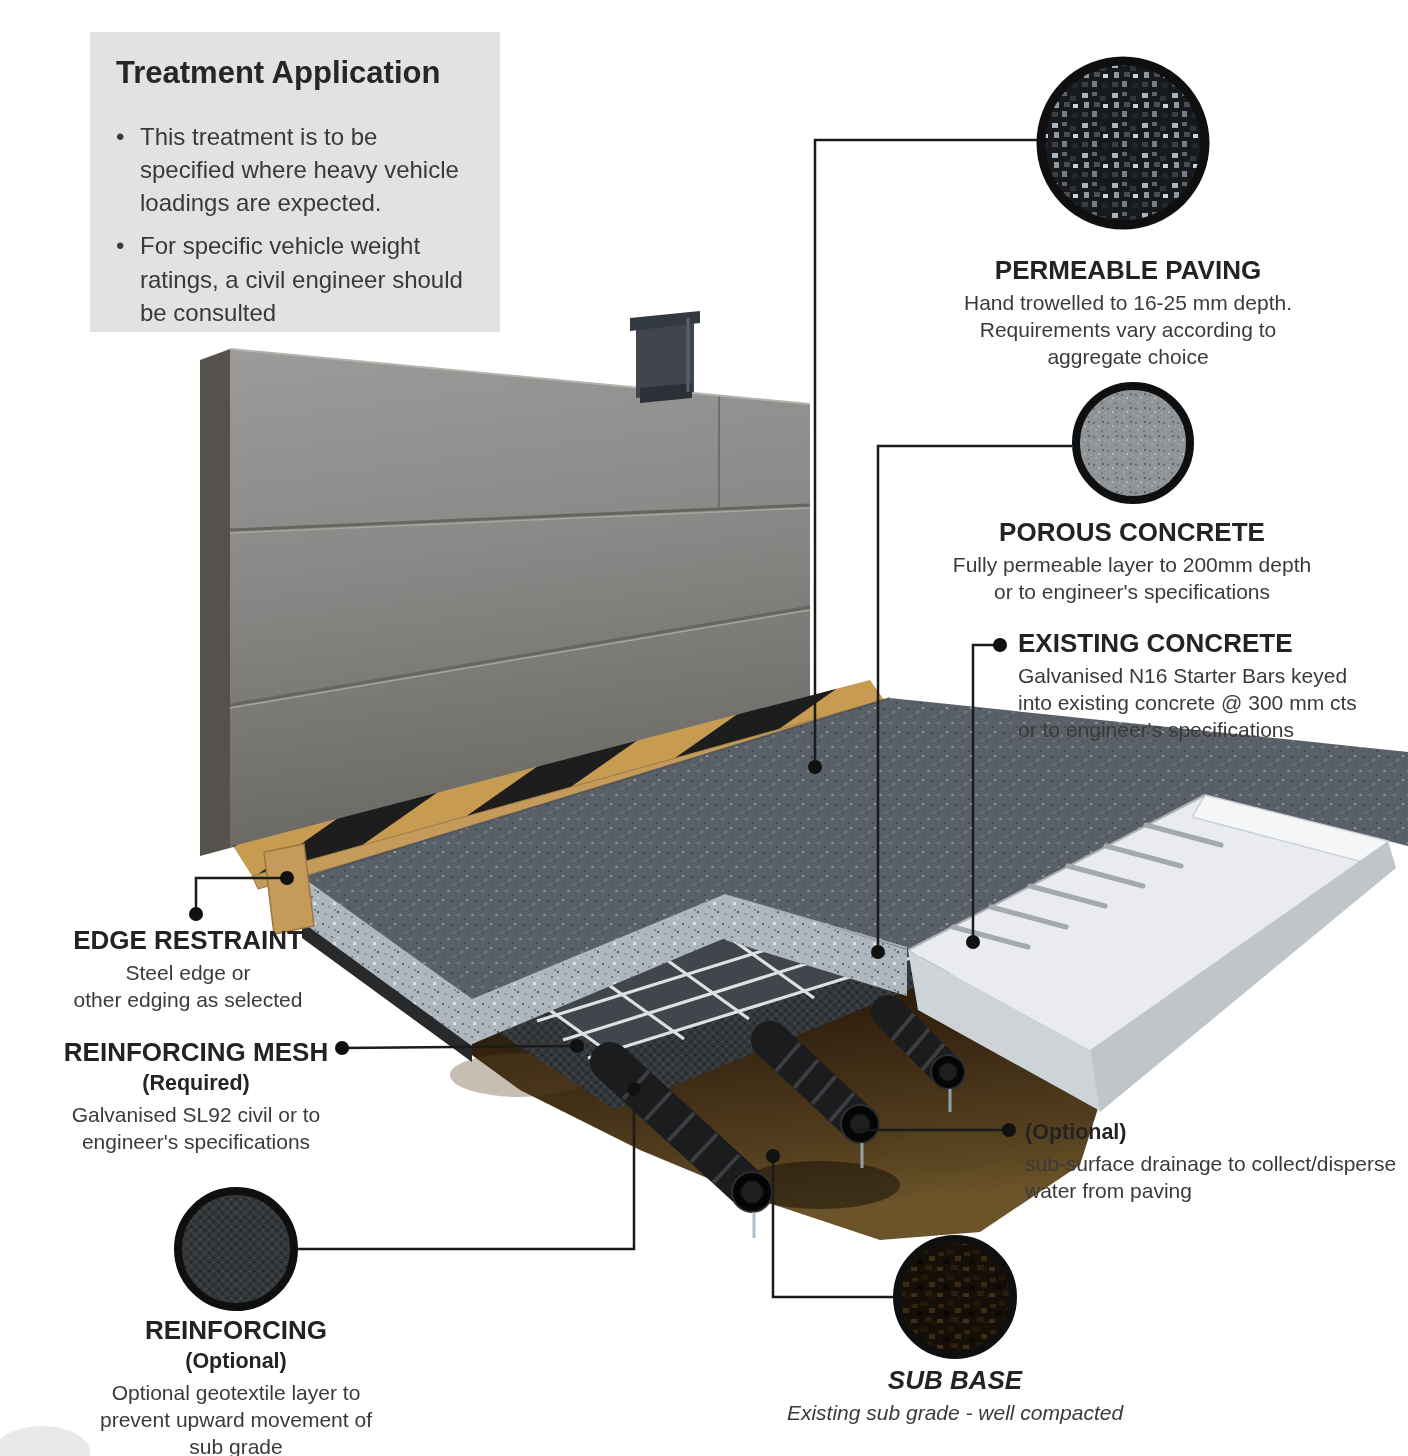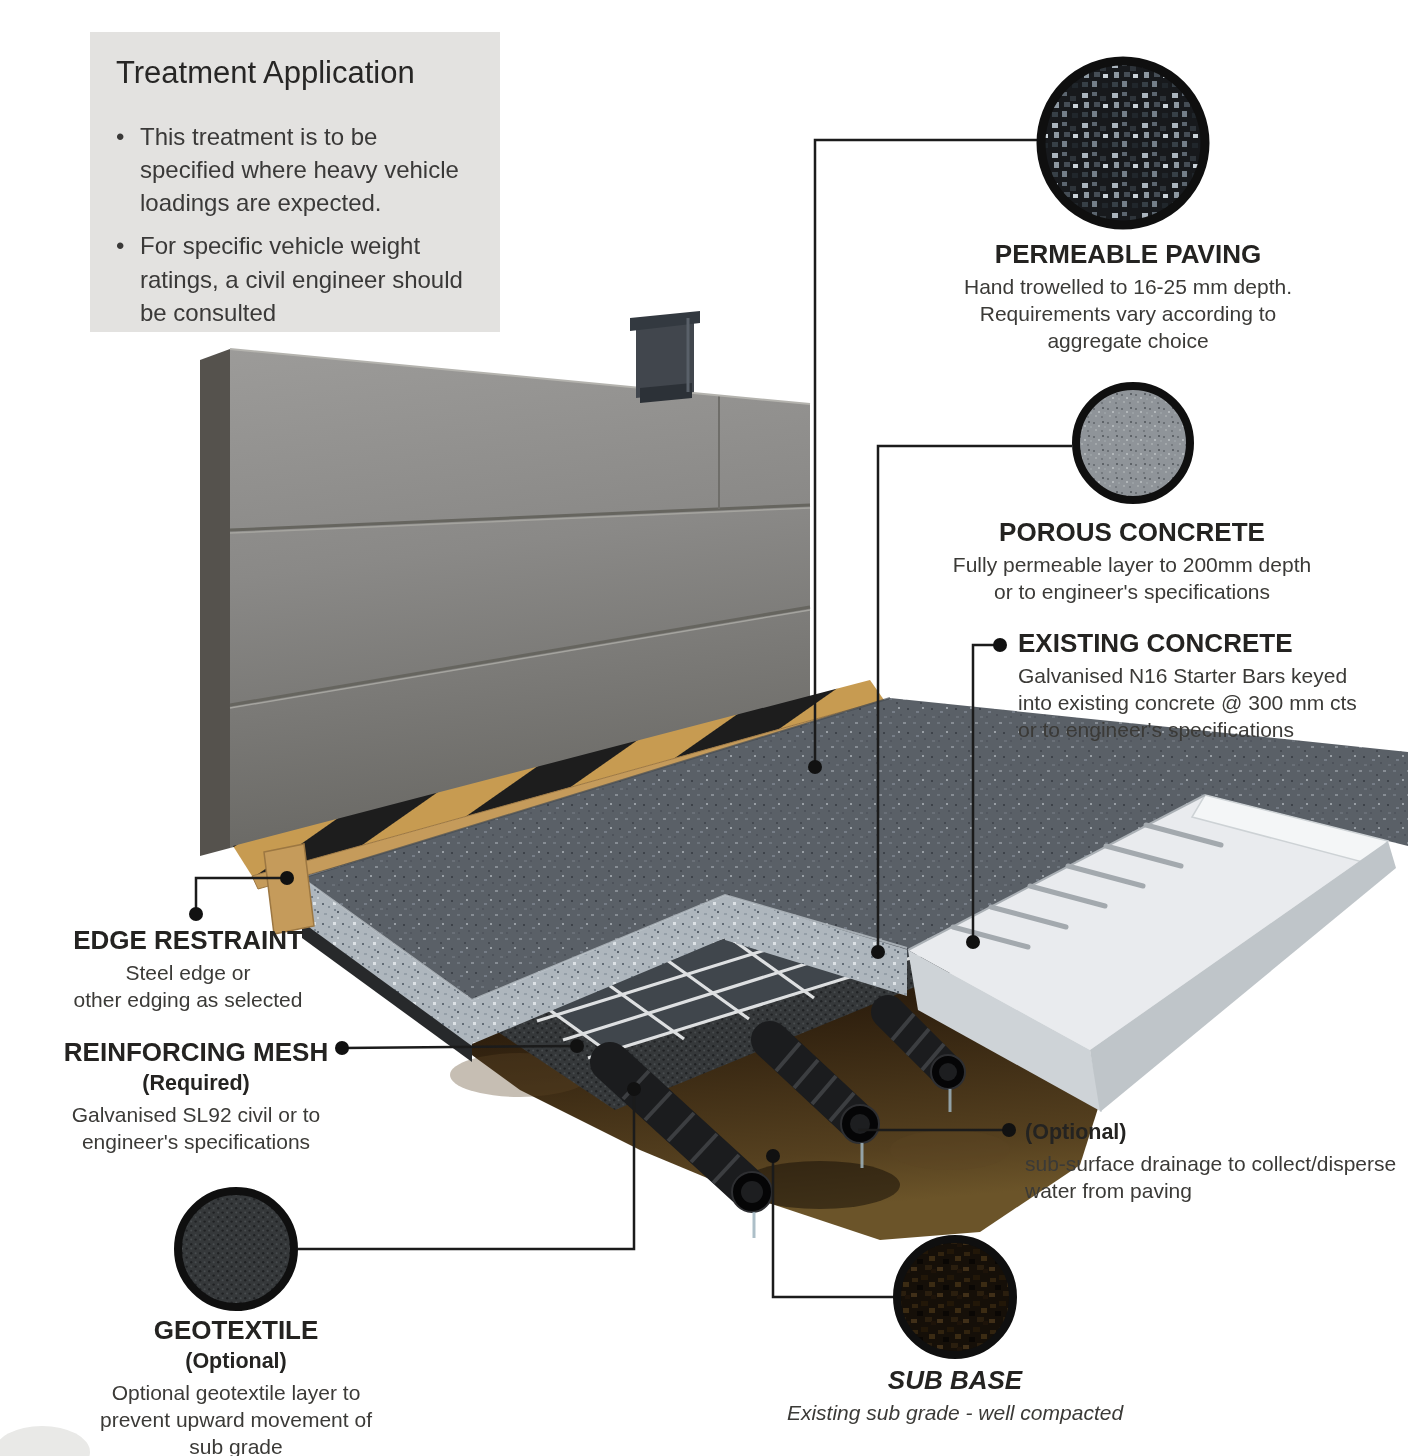--- a/index.html
+++ b/index.html
@@ -1,20 +1,20 @@
 <!DOCTYPE html>
 <html><head>
 <meta charset="utf-8">
 <style>
   html,body{margin:0;padding:0;background:#ffffff;}
   body{width:1408px;height:1456px;overflow:hidden;font-family:"Liberation Sans",sans-serif;}
   .stage{position:relative;width:1408px;height:1456px;background:#ffffff;}
   svg.scene{position:absolute;left:0;top:0;}
   .infobox{position:absolute;left:90px;top:32px;width:410px;height:300px;background:#e3e2e0;box-sizing:border-box;padding:24px 26px 18px 26px;}
-  .infobox h1{margin:0 0 30px 0;font-size:31px;line-height:1.1;color:#272625;font-weight:normal;}
+  .infobox h1{margin:0 0 30px 0;font-size:31px;line-height:1.1;color:#272625;font-weight:bold;}
   .infobox .b{display:flex;font-size:24px;color:#3a3938;line-height:1.38;margin-bottom:10px;}
   .infobox .b .dot{width:24px;flex:none;}
   .callout{position:absolute;color:#2f2e2c;}
   .callout .t{font-weight:bold;font-size:26px;line-height:1.12;color:#242321;}
   .callout .q{font-weight:bold;font-size:21.5px;line-height:1.2;margin-top:4px;color:#242321;}
   .callout .d{font-size:21px;line-height:1.28;margin-top:5px;color:#3b3a37;white-space:pre-line;}
   .center{text-align:center;}
 </style>
 </head>
 <body>
@@ -284,21 +284,21 @@
   <div class="b">
     <span class="dot">•</span>
     <span>This treatment is to be specified where heavy vehicle loadings are expected.</span>
   </div>
   <div class="b">
     <span class="dot">•</span>
     <span>For specific vehicle weight ratings, a civil engineer should be consulted</span>
   </div>
 </div>
 
-<div class="callout center" style="left:938px;top:240px;width:380px;">
+<div class="callout center" style="left:938px;top:256px;width:380px;">
   <div class="t">PERMEABLE PAVING</div>
   <div class="d">Hand trowelled to 16-25 mm depth.
 Requirements vary according to
 aggregate choice</div>
 </div>
 
 <div class="callout center" style="left:932px;top:518px;width:400px;">
   <div class="t">POROUS CONCRETE</div>
   <div class="d">Fully permeable layer to 200mm depth
 or to engineer's specifications</div>
@@ -324,21 +324,21 @@
 engineer's specifications</div>
 </div>
 
 <div class="callout" style="left:1025px;top:1116px;width:382px;">
   <div class="q">(Optional)</div>
   <div class="d">sub-surface drainage to collect/disperse
 water from paving</div>
 </div>
 
 <div class="callout center" style="left:56px;top:1316px;width:360px;">
-  <div class="t">GEOTEXTILE</div>
+  <div class="t">REINFORCING</div>
   <div class="q">(Optional)</div>
   <div class="d">Optional geotextile layer to
 prevent upward movement of
 sub grade</div>
 </div>
 
 <div class="callout center" style="left:745px;top:1366px;width:420px;font-style:italic;">
   <div class="t">SUB BASE</div>
   <div class="d">Existing sub grade - well compacted</div>
 </div>

